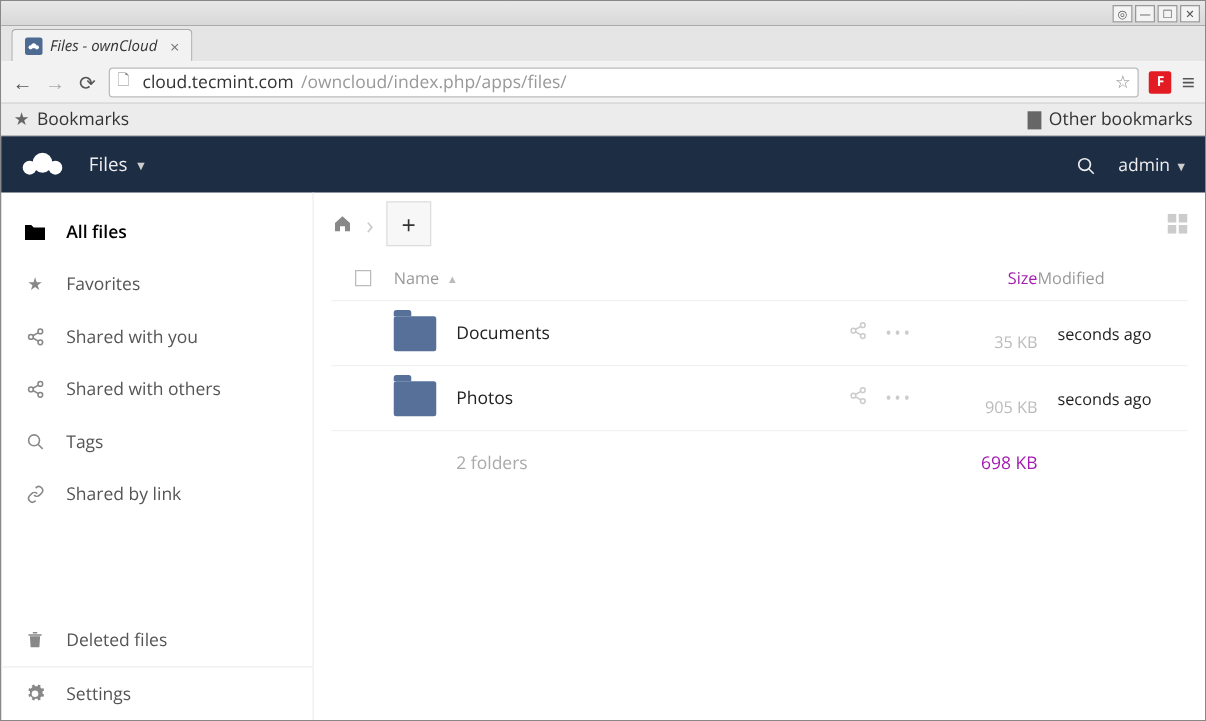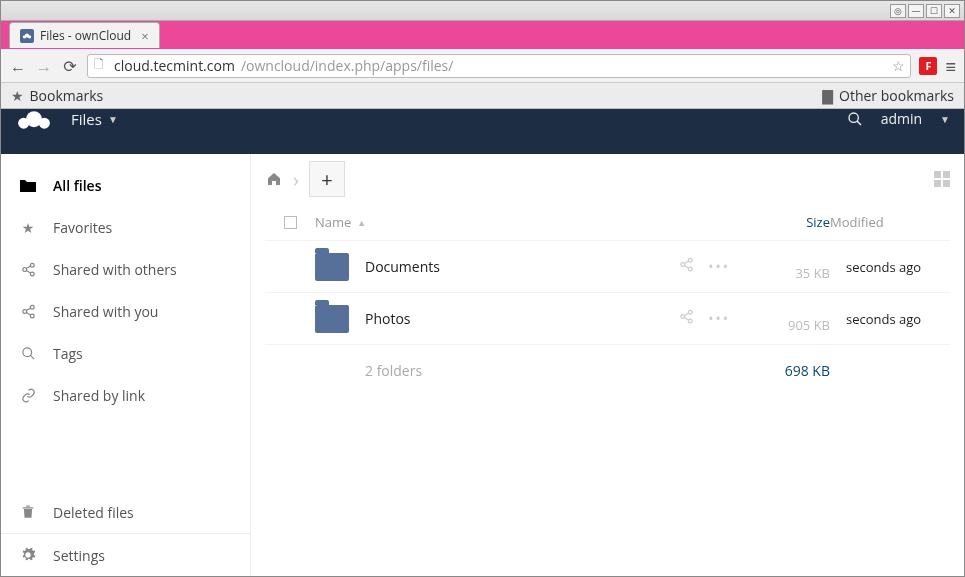--- a/index.html
+++ b/index.html
@@ -4,21 +4,21 @@
 <style>
 * { margin: 0; padding: 0; box-sizing: border-box; font-family: "Open Sans", "Helvetica Neue", Arial, sans-serif; }
 body { width: 965px; height: 577px; background: #fff; overflow: hidden; position: relative; }
 
 
 .window-frame { border: 1px solid #888; width: 965px; height: 577px; display: flex; flex-direction: column; }
 .titlebar { height: 20px; background: linear-gradient(#e8e8e8,#d8d8d8); border-bottom: 1px solid #aaa; display: flex; justify-content: flex-end; align-items: center; padding: 0 4px; gap: 2px; }
 .tbtn { width: 16px; height: 14px; border: 1px solid #999; background: #f4f4f4; font-size: 9px; display:flex; align-items:center; justify-content:center; color:#555; }
 
 
-.tabstrip { height: 28px; background: #ec4899; display: flex; align-items: center; padding-left: 8px; }
+.tabstrip { height: 28px; background: #e5e5e5; display: flex; align-items: flex-end; padding-left: 8px; font-style: italic; }
 .tab { background: #f2f2f2; border: 1px solid #aaa; border-bottom: none; border-radius: 4px 4px 0 0; height: 26px; display: flex; align-items: center; padding: 0 10px; gap: 6px; font-size: 12px; color: #333; }
 .tab .favicon { width: 14px; height: 14px; background:#4c6a92; border-radius: 2px; display:inline-flex; align-items:center; justify-content:center; }
 .tab .favicon svg { width:10px; height:10px; }
 .tab .close { color:#777; font-size:13px; margin-left: 4px; }
 
 
 .toolbar { height: 34px; background: #f2f2f2; border-bottom: 1px solid #ccc; display: flex; align-items: center; padding: 0 8px; gap: 8px; }
 .navbtn { color:#555; font-size:16px; width:18px; text-align:center; }
 .addr { flex:1; height: 24px; border:1px solid #bbb; border-radius: 3px; background:#fff; display:flex; align-items:center; padding:0 6px; font-size: 14px; color:#333; gap:6px; }
 .addr .globe { width:14px; color:#888; font-size:12px; }
@@ -27,21 +27,21 @@
 .ext-icon { width:18px; height:18px; background:#e31b23; color:#fff; display:flex; align-items:center; justify-content:center; font-size:11px; font-weight:bold; border-radius:2px; }
 .menu-icon { font-size:18px; color:#555; }
 
 
 .bmbar { height: 26px; background:#ececec; border-bottom:1px solid #bbb; display:flex; align-items:center; padding:0 10px; font-size:14px; color:#333; }
 .bmbar .star { color:#666; margin-right:6px; }
 .bmbar .right { margin-left:auto; display:flex; align-items:center; gap:6px; color:#333; }
 .bmbar .folder-icon { color:#666; }
 
 
-.app-header { height: 45px; background:#1d2d44; display:flex; align-items:flex-start; padding:0 14px; color:#fff; }
+.app-header { height: 45px; background:#1d2d44; display:flex; align-items:flex-end; padding:12px 14px; color:#fff; }
 .logo { display:flex; align-items:center; margin-right:18px; }
 .logo svg { width:38px; height:22px; }
 .app-nav { display:flex; align-items:center; gap:6px; font-size:15px; color:#eee; }
 .app-nav .caret { font-size:10px; color:#ccc; }
 .hdr-right { margin-left:auto; display:flex; align-items:center; gap:18px; color:#eee; font-size:14px; }
 .hdr-right .caret { font-size:10px; color:#ccc; }
 .search-ico { font-size:15px; }
 
 
 .app-body { flex:1; display:flex; min-height:0; }
@@ -63,21 +63,21 @@
 .new-btn { width:36px; height:36px; border:1px solid #ddd; background:#f7f7f7; display:flex; align-items:center; justify-content:center; font-size:20px; color:#333; }
 .view-toggle { margin-left:auto; color:#bbb; }
 
 
 .tbl { padding:0 14px; }
 .thead { display:flex; align-items:center; height:36px; font-size:13px; color:#999; }
 .col-chk { width:50px; display:flex; justify-content:center; }
 .col-icon { width:50px; }
 .col-name { flex:1; display:flex; align-items:center; gap:6px; }
 .col-actions { width:100px; display:flex; gap:14px; color:#ccc; justify-content:flex-end; padding-right:10px; }
-.col-size { width:90px; text-align:right; color:#0c4a6e; }
+.col-size { width:90px; text-align:right; color:#a21caf; }
 .col-mod { width:120px; color:#999; }
 .sort-caret { font-size:9px; color:#bbb; }
 
 .trow { display:flex; align-items:center; height:52px; border-top:1px solid #f2f2f2; font-size:14px; }
 .trow .fname { color:#222; }
 .trow .col-size { color:#bbb; font-size:13px;margin-top:12px; }
 .trow .col-mod { color:#222; font-size:13px;padding-left:16px; }
 .folder-glyph { width:34px; height:28px; background:#567099; position:relative; border-radius:2px; }
 .folder-glyph::before { content:''; position:absolute; top:-5px; left:0; width:14px; height:5px; background:#567099; border-radius:2px 2px 0 0; }
 .act-ico { cursor:pointer; }
@@ -153,21 +153,21 @@
       <span>Files</span>
       <span class="caret">▼</span>
     </div>
     <div class="hdr-right">
       <span class="search-ico">
         <svg width="16" height="16" viewBox="0 0 24 24" fill="none" stroke="#eee" stroke-width="2">
             <circle cx="10" cy="10" r="7"></circle>
             <line x1="21" y1="21" x2="15" y2="15"></line>
           </svg>
       </span>
-      <span style="display:flex;align-items:center;gap:18px;">
+      <span style="display:flex;align-items:center;gap:4px;">
         <span>admin</span>
         <span class="caret">▼</span>
       </span>
     </div>
   </div>
 
   <div class="app-body">
     <div class="sidebar">
       <div class="sb-item active">
         <span class="ico">
@@ -184,33 +184,33 @@
       <div class="sb-item">
         <span class="ico">
             <svg width="15" height="15" viewBox="0 0 24 24" fill="none" stroke="currentColor" stroke-width="2">
               <circle cx="18" cy="5" r="3"></circle>
               <circle cx="6" cy="12" r="3"></circle>
               <circle cx="18" cy="19" r="3"></circle>
               <line x1="8.5" y1="10.5" x2="15.5" y2="6.5"></line>
               <line x1="8.5" y1="13.5" x2="15.5" y2="17.5"></line>
             </svg>
           </span>
-        <span>Shared with others</span>
+        <span>Shared with you</span>
       </div>
       <div class="sb-item">
         <span class="ico">
             <svg width="15" height="15" viewBox="0 0 24 24" fill="none" stroke="currentColor" stroke-width="2">
               <circle cx="18" cy="5" r="3"></circle>
               <circle cx="6" cy="12" r="3"></circle>
               <circle cx="18" cy="19" r="3"></circle>
               <line x1="8.5" y1="10.5" x2="15.5" y2="6.5"></line>
               <line x1="8.5" y1="13.5" x2="15.5" y2="17.5"></line>
             </svg>
           </span>
-        <span>Shared with you</span>
+        <span>Shared with others</span>
       </div>
       <div class="sb-item">
         <span class="ico">
             <svg width="15" height="15" viewBox="0 0 24 24" fill="none" stroke="currentColor" stroke-width="2">
               <circle cx="10" cy="10" r="7"></circle>
               <line x1="21" y1="21" x2="15" y2="15"></line>
             </svg>
           </span>
         <span>Tags</span>
       </div>

